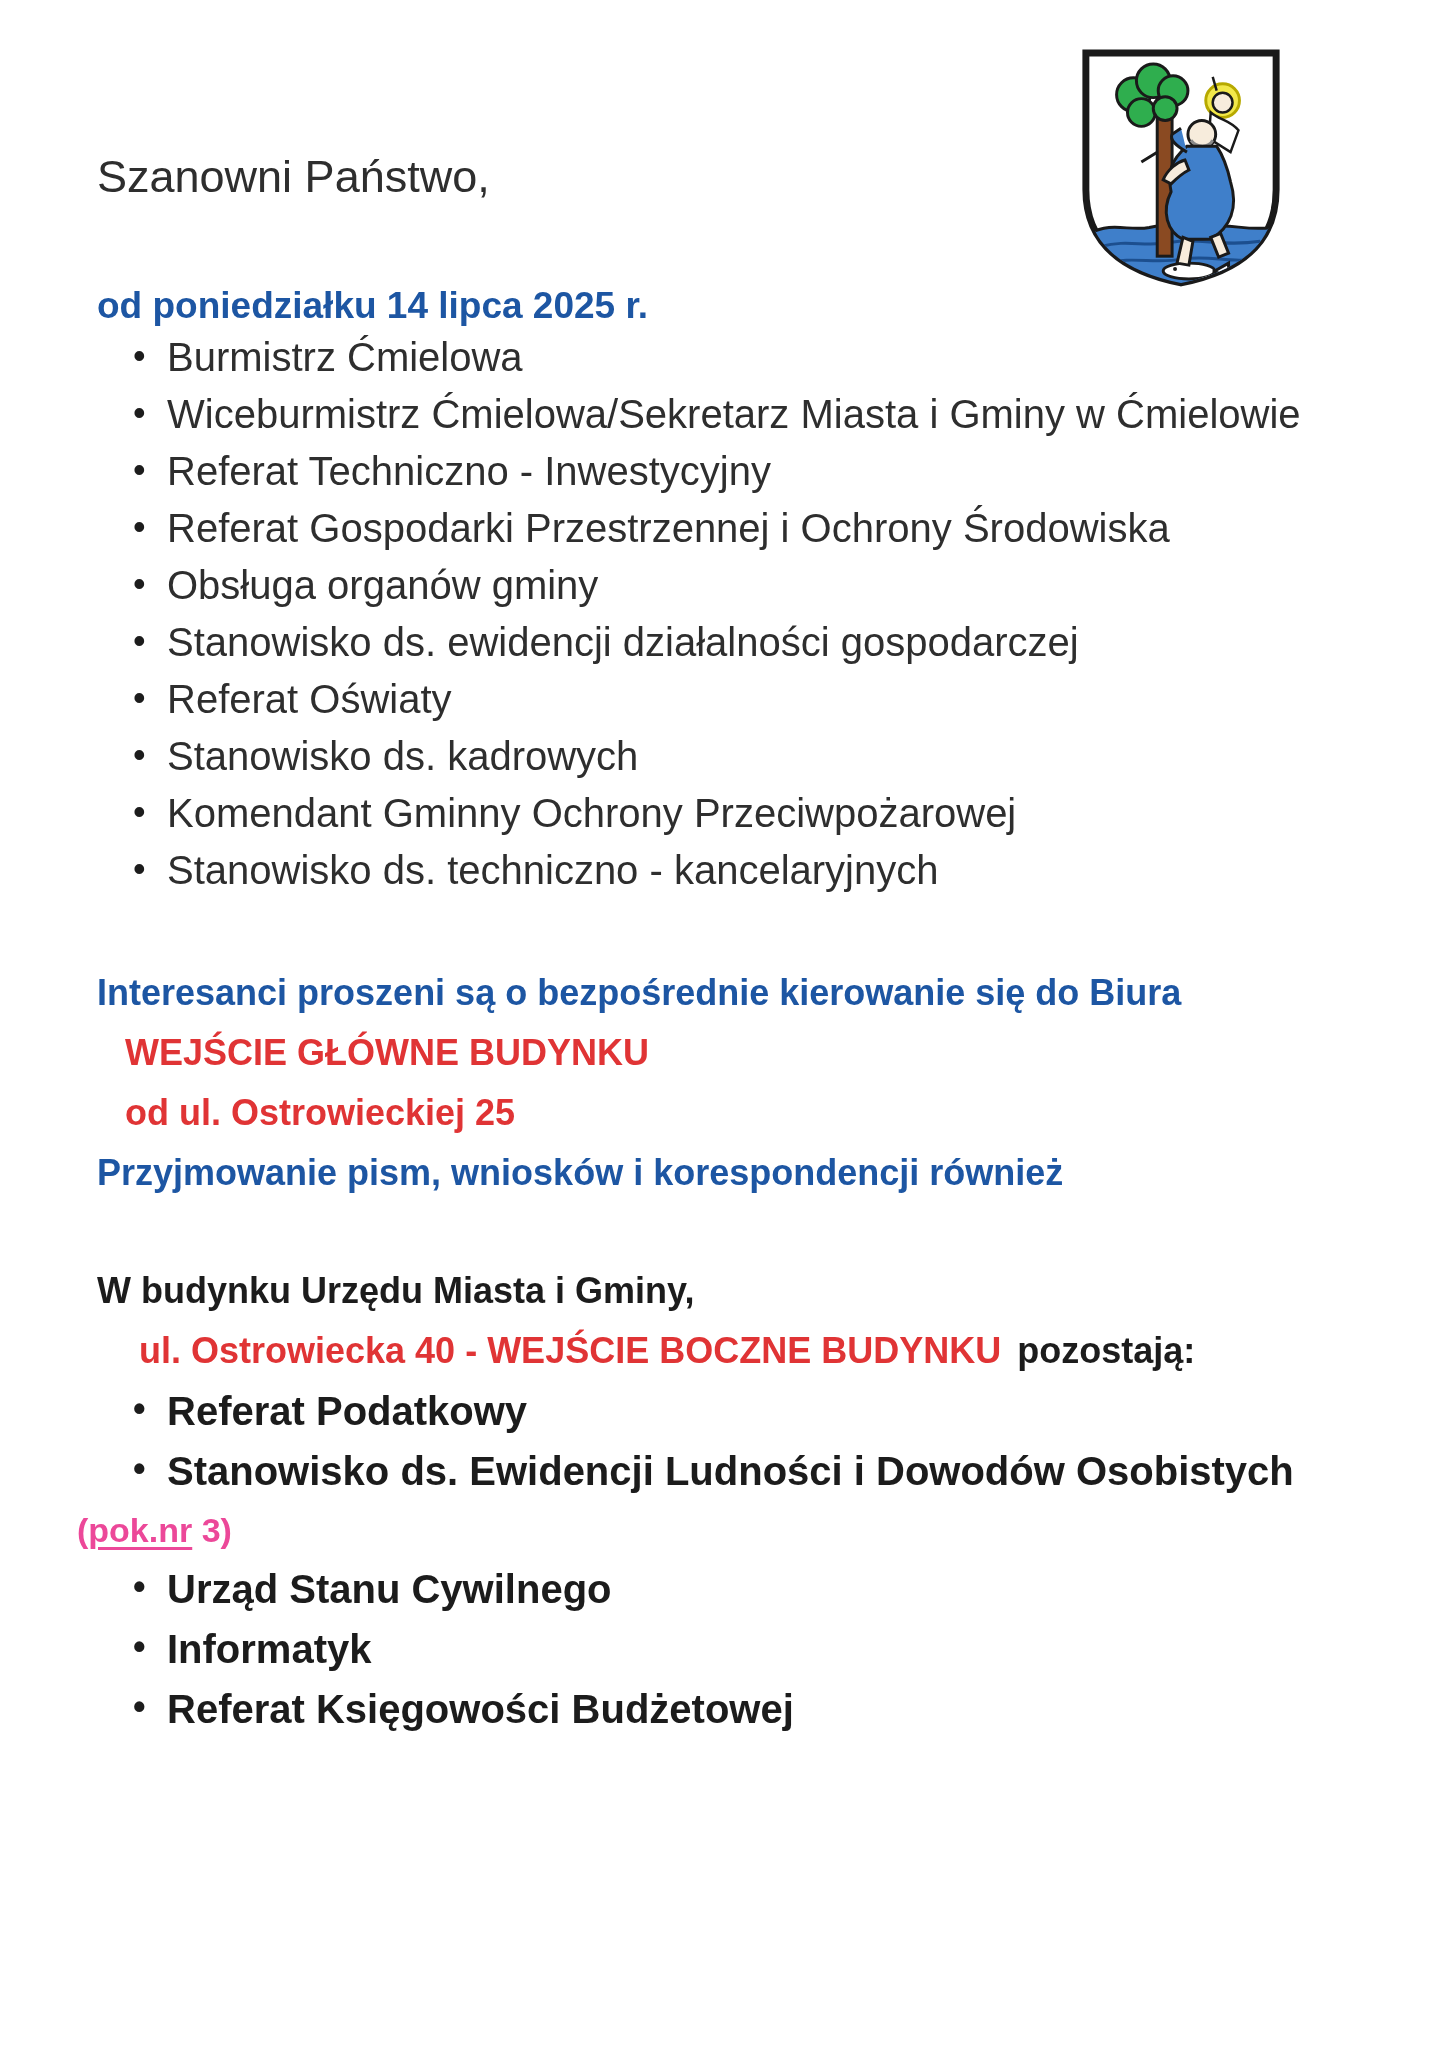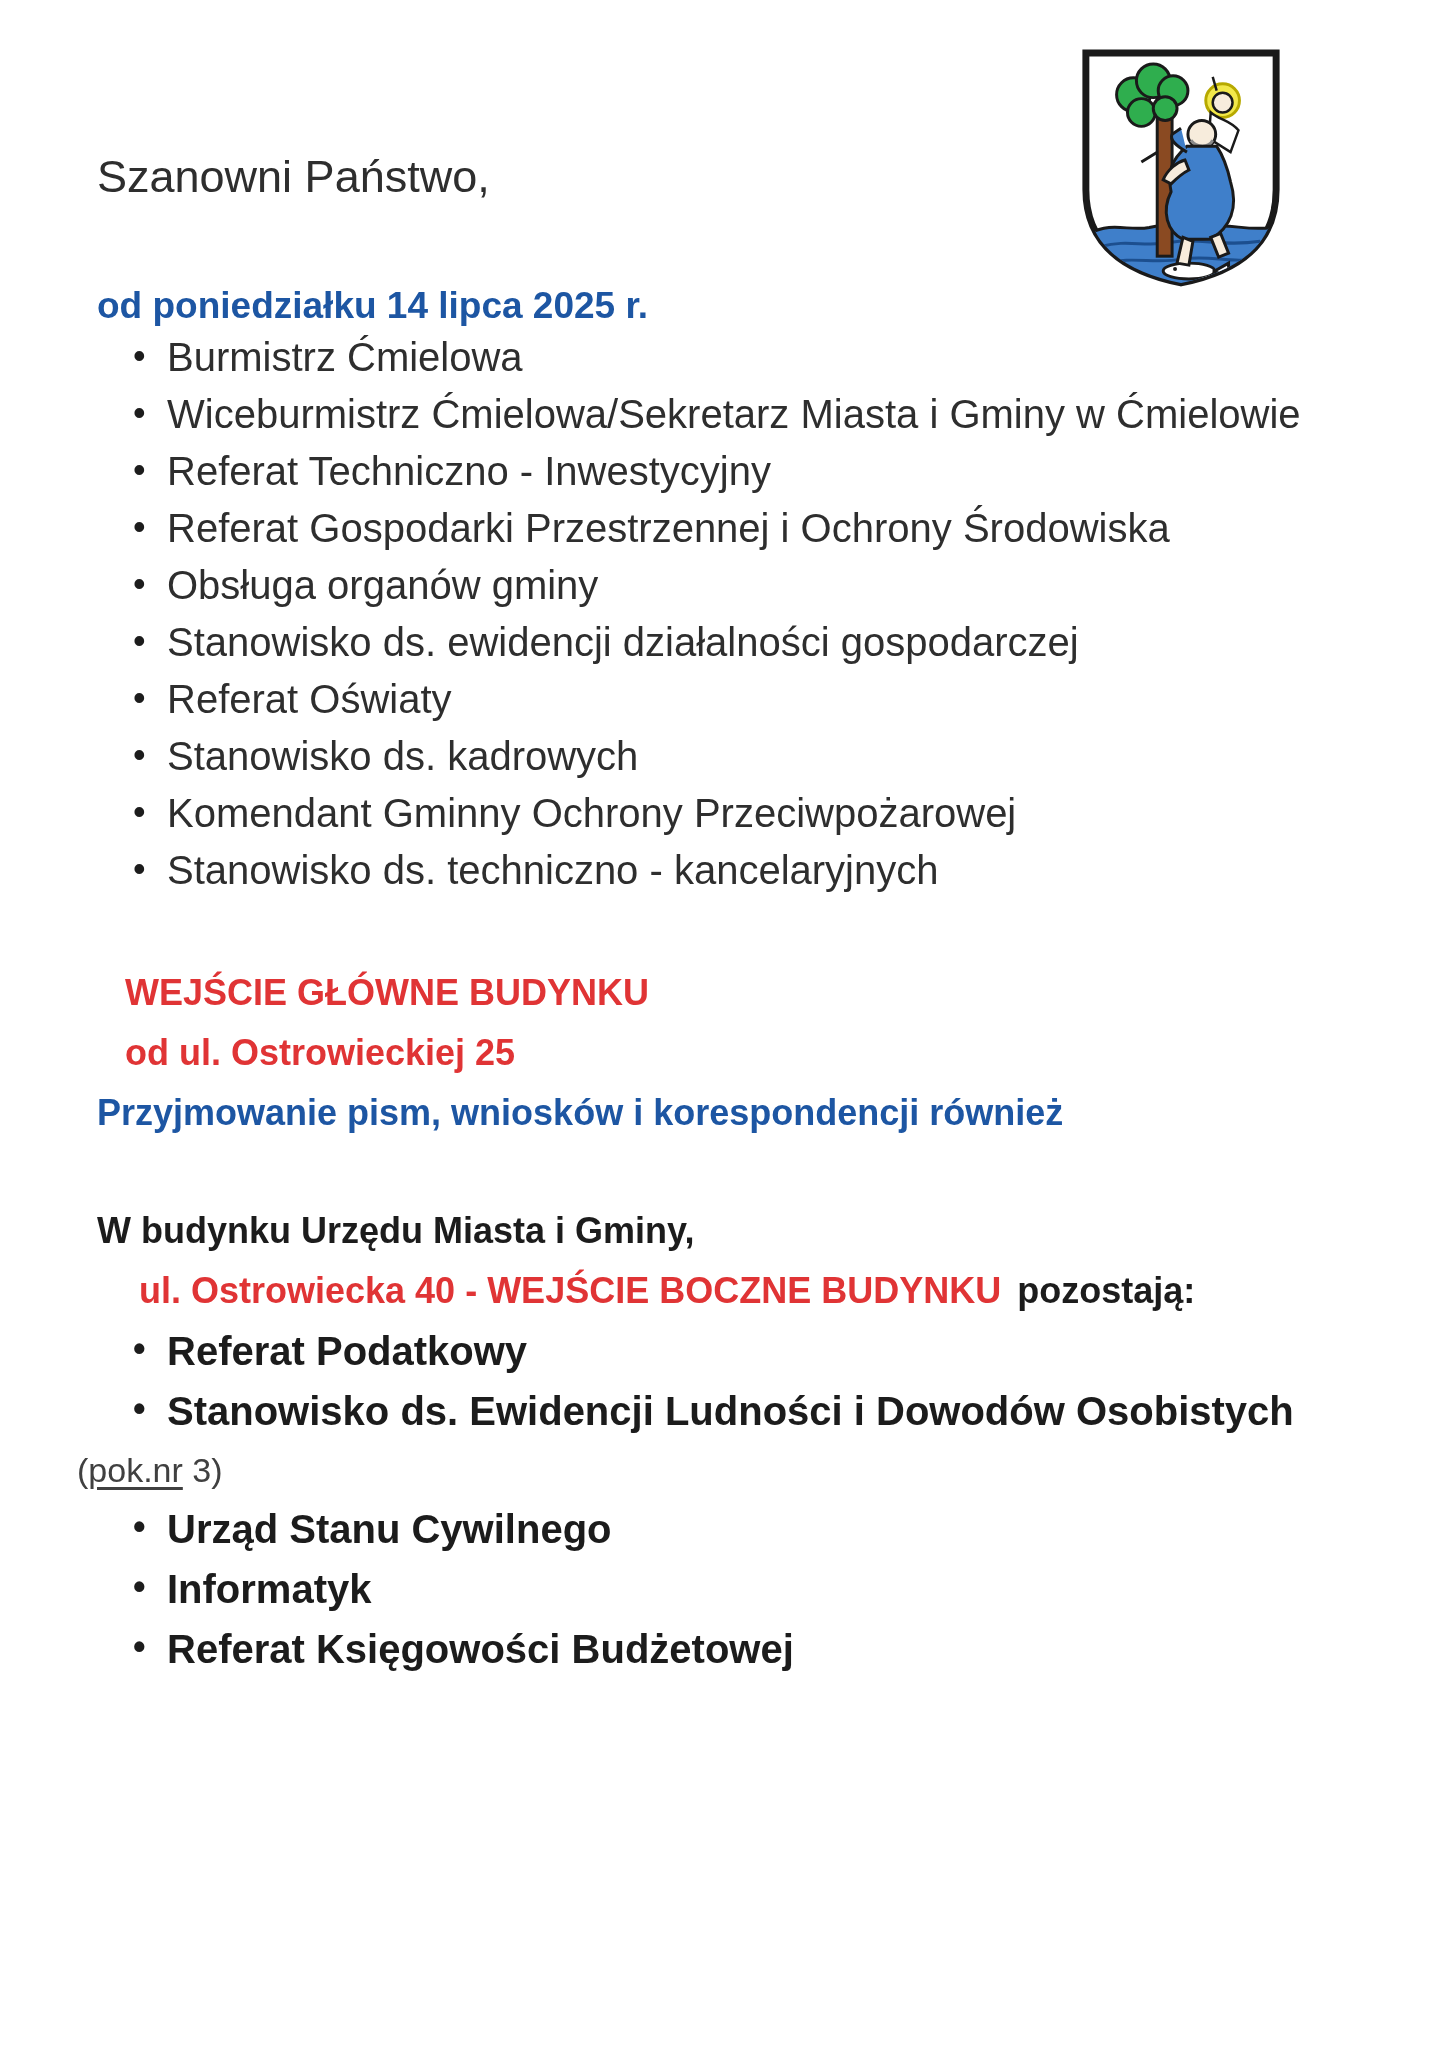--- a/index.html
+++ b/index.html
@@ -30,21 +30,21 @@
 
   .notice { margin-top:64px; font-size:36px; font-weight:bold; line-height:60px; }
   .blue-text { color:#1d56a3; }
   .red-text { color:#e03435;margin-left:28px; }
 
   .building-section { margin-top:58px; font-size:36px; font-weight:bold; line-height:60px; color:#1c1c1c; }
   .address-line { padding-left:14px; }
   .address-line .spacer { display:inline-block; width:16px; }
 
   ul.bullets.wide li { line-height:60px; }
-  .room-line { margin-left:-20px; font-size:34px; font-weight:normal; color:#404040; line-height:58px; }
+  .room-line { margin-left:-20px; font-size:34px; font-weight:bold; color:#ec4899; line-height:58px; }
   .room-line .underlined { text-decoration:underline; text-decoration-thickness:3px; text-underline-offset:5px; }
   .list-5 { margin-top:2px; }
 
   .crest {
     position:absolute;
     top:42px; left:1072px;
     width:218px; height:250px;
   }
 </style>
 </head>
@@ -115,20 +115,21 @@
   </ul>
 
   <ul class="bullets list-3">
     <li><span>Referat Oświaty</span></li>
     <li><span>Stanowisko ds. kadrowych</span></li>
     <li><span>Komendant Gminny Ochrony Przeciwpożarowej</span></li>
     <li><span>Stanowisko ds. techniczno - kancelaryjnych</span></li>
   </ul>
 
   <div class="notice">
+    <div class="blue-text">Interesanci proszeni są o bezpośrednie kierowanie się do Biura</div>
     <div class="red-text">WEJŚCIE GŁÓWNE BUDYNKU</div>
     <div class="red-text">od ul. Ostrowieckiej 25</div>
     <div class="blue-text">Przyjmowanie pism, wniosków i korespondencji również</div>
   </div>
 
   <div class="building-section">
     <div>W budynku Urzędu Miasta i Gminy,</div>
     <div class="address-line"><span class="red-text">ul. Ostrowiecka 40 - WEJŚCIE BOCZNE BUDYNKU</span><span class="spacer"></span><span>pozostają</span><span>:</span></div>
 
     <ul class="bullets wide">

